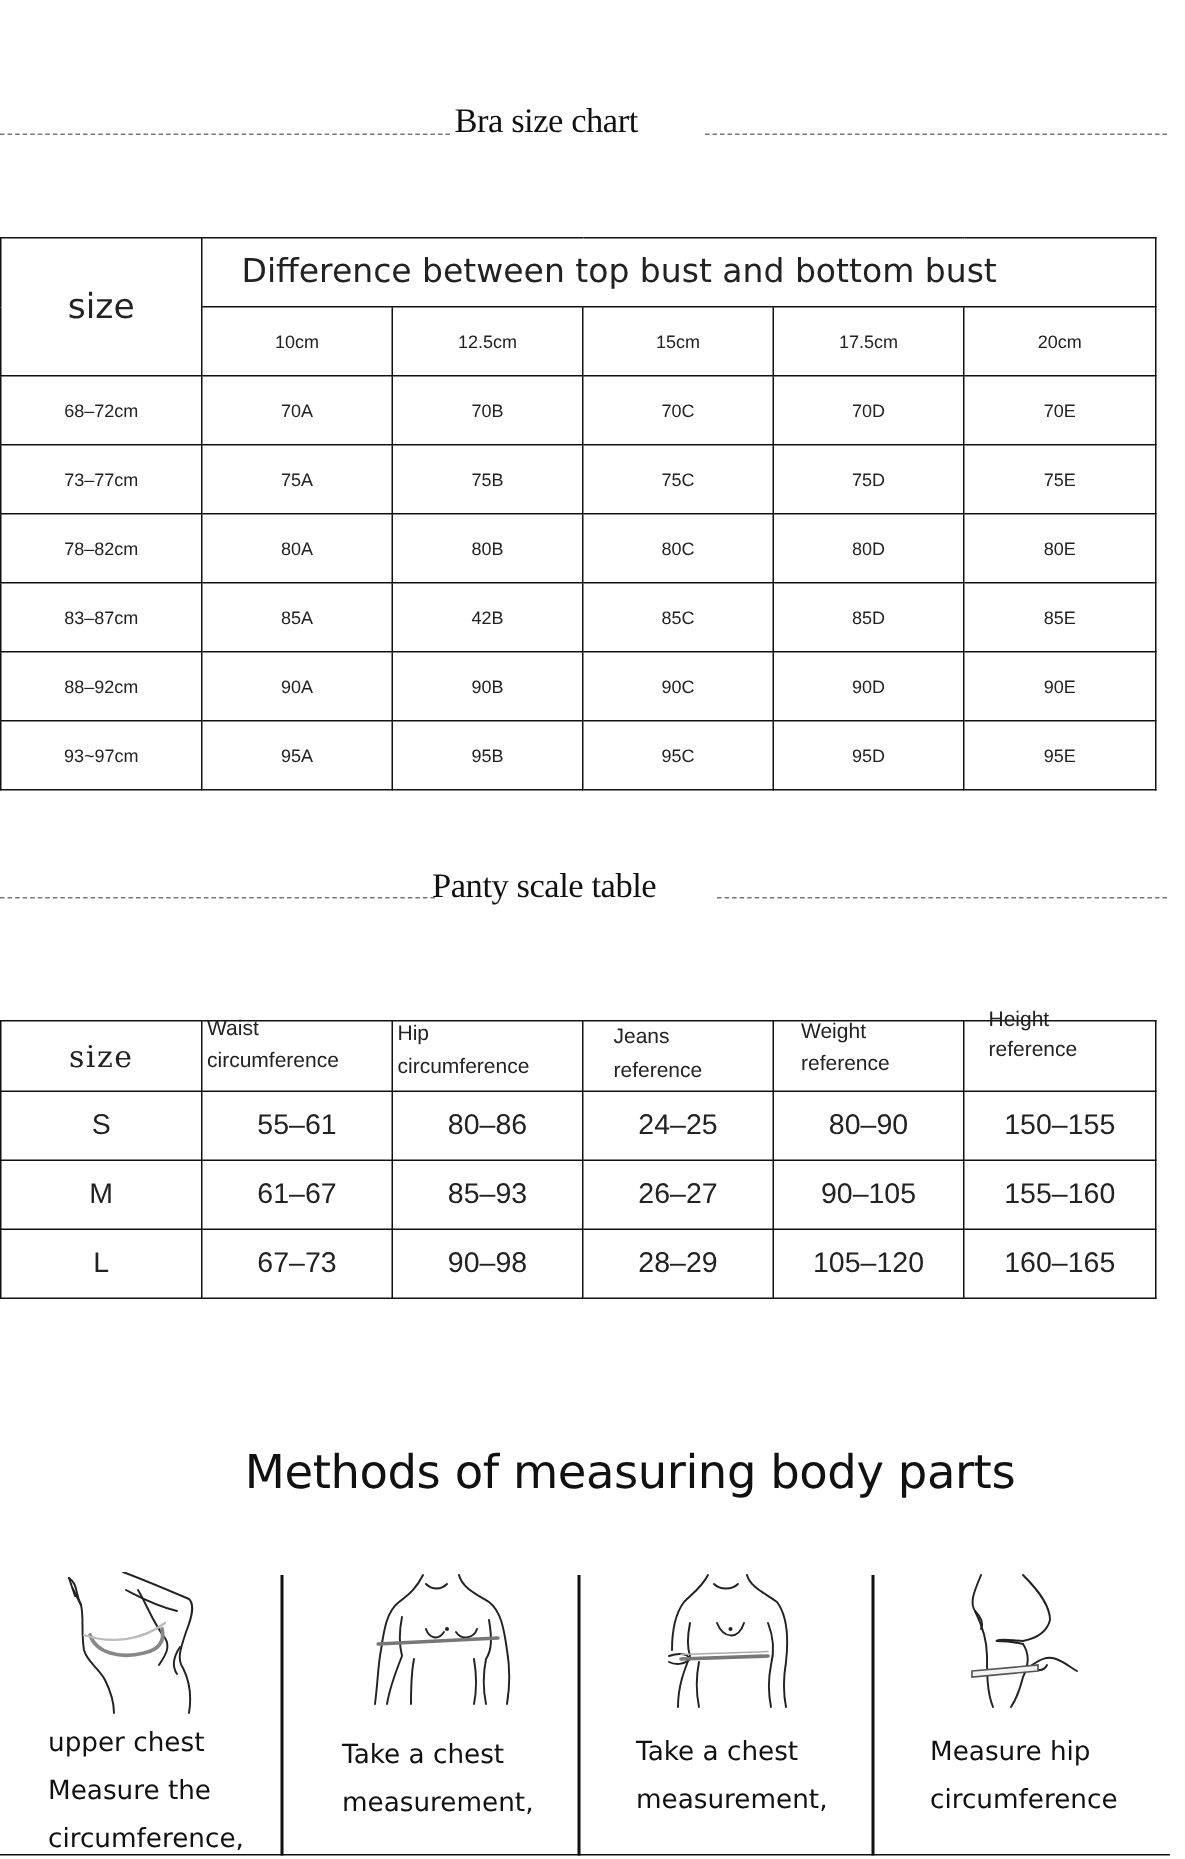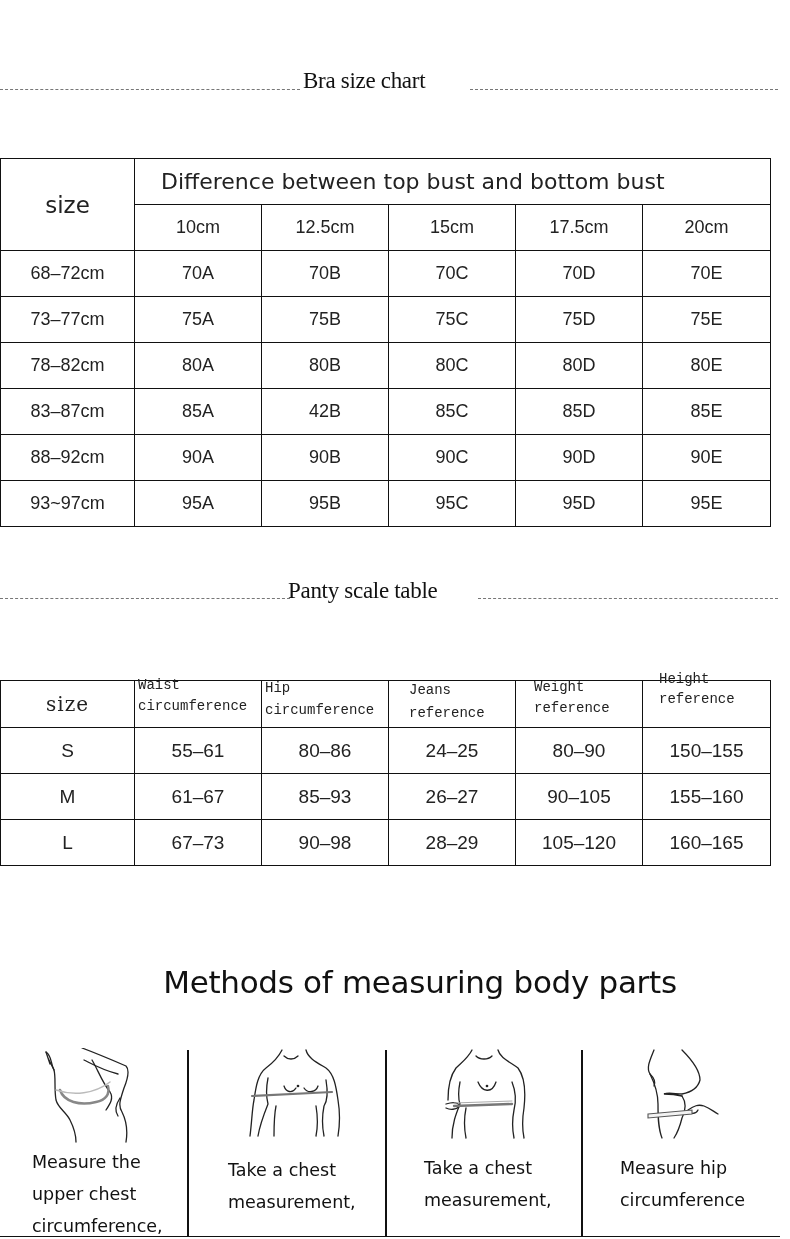--- a/index.html
+++ b/index.html
@@ -5,27 +5,27 @@
   html, body { margin:0; padding:0; background:#fff; }
   body { width:790px; height:1239px; position:relative; overflow:hidden; font-family:"Liberation Sans", sans-serif; color:#111; }
   .section-title { position:absolute; left:0; width:790px; height:40px; }
   .section-title .dash { position:absolute; border-top:1px dashed #777; height:0; }
   .section-title .label { position:absolute; font-family:Liberation Serif, serif; font-size:23px; color:#111; white-space:nowrap; letter-spacing:-0.3px; }
 
   table.grid { position:absolute; border-collapse:collapse; table-layout:fixed; }
   table.grid td { border:1.5px solid #111; text-align:center; vertical-align:middle; padding:0; font-family:"Liberation Sans", sans-serif; color:#222; }
 
   #bra { left:0; top:158px; width:770px; }
-  #bra td { font-size:18px; }
+  #bra td { font-size:12px; }
   #bra .corner { font-size:23px; font-family:"DejaVu Sans", sans-serif; }
   #bra .diffhdr { font-size:22px; font-family:"DejaVu Sans", sans-serif; text-align:left; padding-left:26px;margin-left:47px; }
 
   #panty { left:0; top:680px; width:770px; }
   #panty td { font-size:19px; }
-  #panty td.hdr { font-family:Liberation Mono, monospace; font-size:14px; text-align:left; padding-left:3px; line-height:30px; color:#222; vertical-align:top; }
+  #panty td.hdr { font-family:Liberation Sans, sans-serif; font-size:14px; text-align:left; padding-left:3px; line-height:30px; color:#222; vertical-align:top; }
   #panty td.hdr span { display:block; }
   #panty .corner { font-family:"DejaVu Serif", serif; font-size:20px; letter-spacing:1px; }
 
   .methods-title { position:absolute; left:0; width:840px; top:964px; text-align:center; font-family:"DejaVu Sans", sans-serif; font-size:31px; color:#111; letter-spacing:-0.3px; }
 
   .methods { position:absolute; left:0; top:1048px; width:790px; height:191px; }
   .mcell { position:absolute; top:0; height:191px; }
   .vline { position:absolute; width:1.5px; background:#111; }
   .hline { position:absolute; left:0; width:780px; height:1.5px; background:#111; bottom:2px; }
   .mcell svg { position:absolute; }
@@ -191,22 +191,22 @@
       <path d="M6 4 C12 8, 10 14, 14 22 C16 30, 14 40, 16 52 C18 60, 26 64, 30 72 C34 80, 36 86, 36 94"></path>
       <path d="M6 4 L10 16 M14 22 L8 10"></path>
       <path d="M42 0 C58 6, 72 12, 86 18 C90 22, 88 30, 84 40 C80 52, 78 58, 82 64 C86 72, 88 82, 86 94"></path>
       <path d="M44 12 C52 16, 62 22, 78 26"></path>
       <path d="M52 12 C58 22, 62 34, 70 44 C74 50, 70 56, 66 62"></path>
       <path d="M80 50 C76 56, 74 62, 78 68"></path>
       <path d="M20 42 C24 54, 40 58, 56 54 C66 52, 70 46, 68 38" stroke="#888" stroke-width="2.5"></path>
       <path d="M16 42 C34 48, 54 46, 70 34" stroke="#bbb" stroke-width="1.5"></path>
     </svg>
     <div class="caption" style="left:32px; top:98px;">
+      <div>upper chest</div>
       <div>Measure the</div>
-      <div>upper chest</div>
       <div>circumference,</div>
     </div>
   </div>
 
   <div class="mcell" style="left:188px; width:197px;">
     <svg style="left:60px; top:0;" width="100" height="95" viewBox="0 0 100 95" fill="none" stroke="#222" stroke-width="1.3" stroke-linecap="round">
       <path d="M34 2 C30 10, 26 14, 18 20 C10 26, 8 38, 6 52 C4 62, 4 72, 2 88"></path>
       <path d="M58 2 C60 10, 68 14, 78 20 C86 26, 88 38, 90 52 C92 64, 92 76, 90 88"></path>
       <path d="M36 8 C40 12, 46 12, 50 8"></path>
       <path d="M20 30 C18 40, 18 48, 20 56 M20 56 C16 66, 12 76, 10 88"></path>

